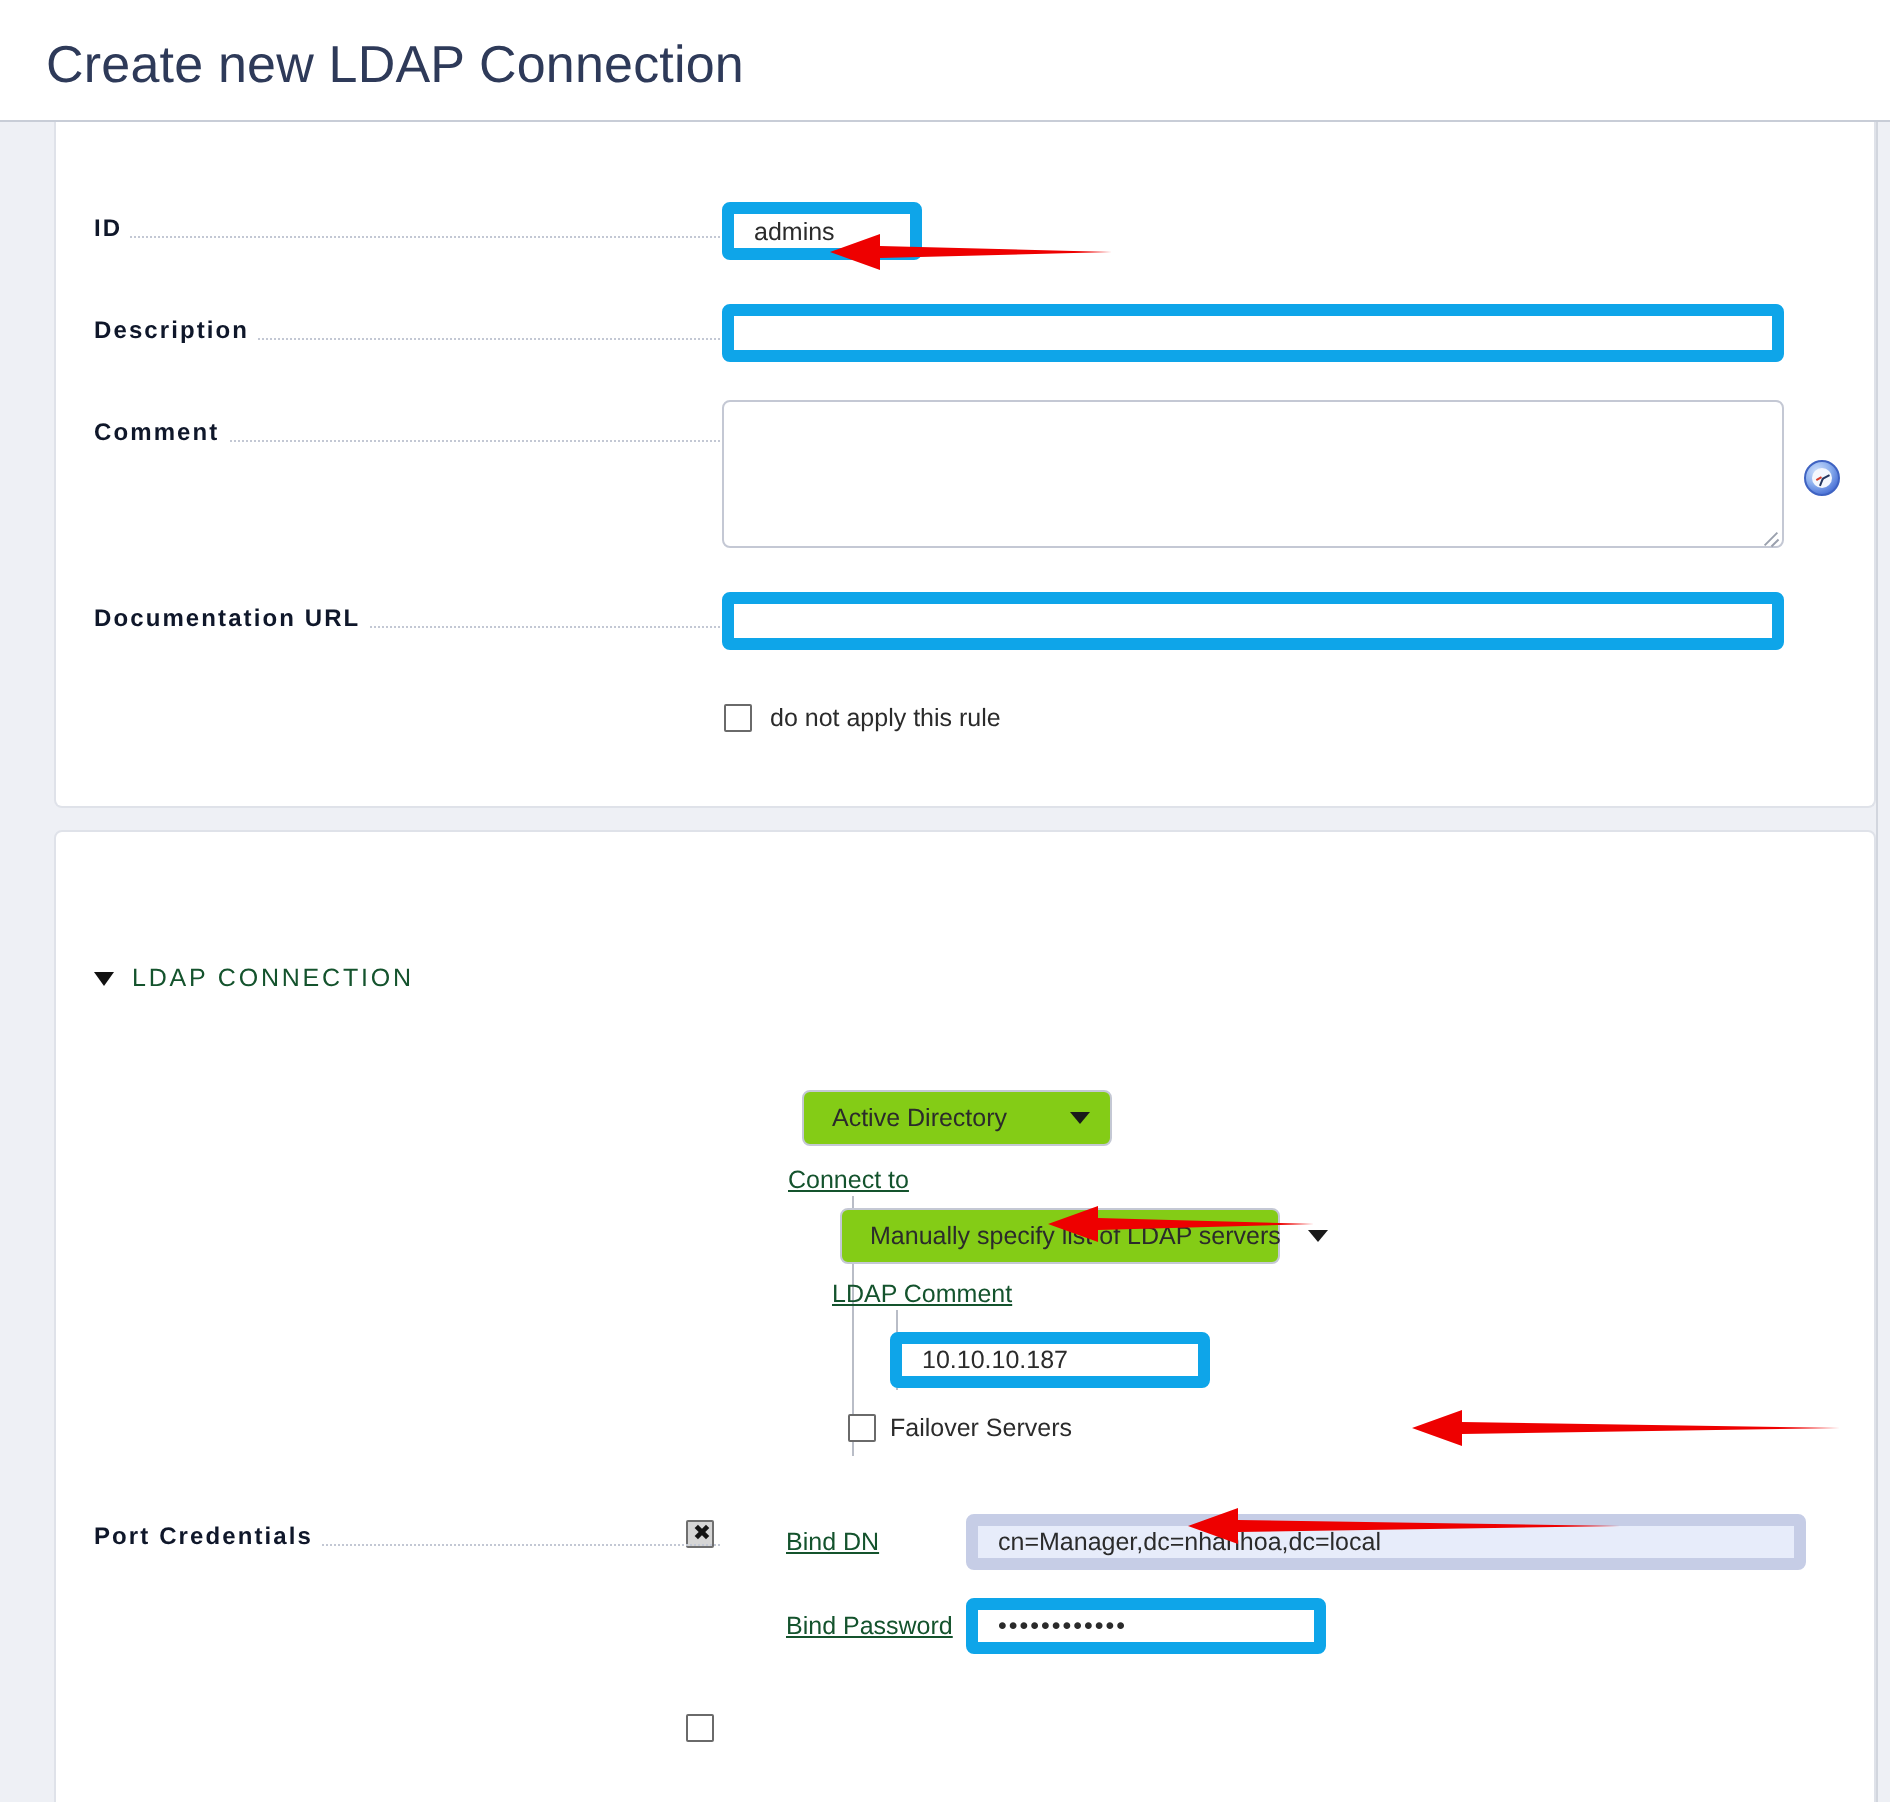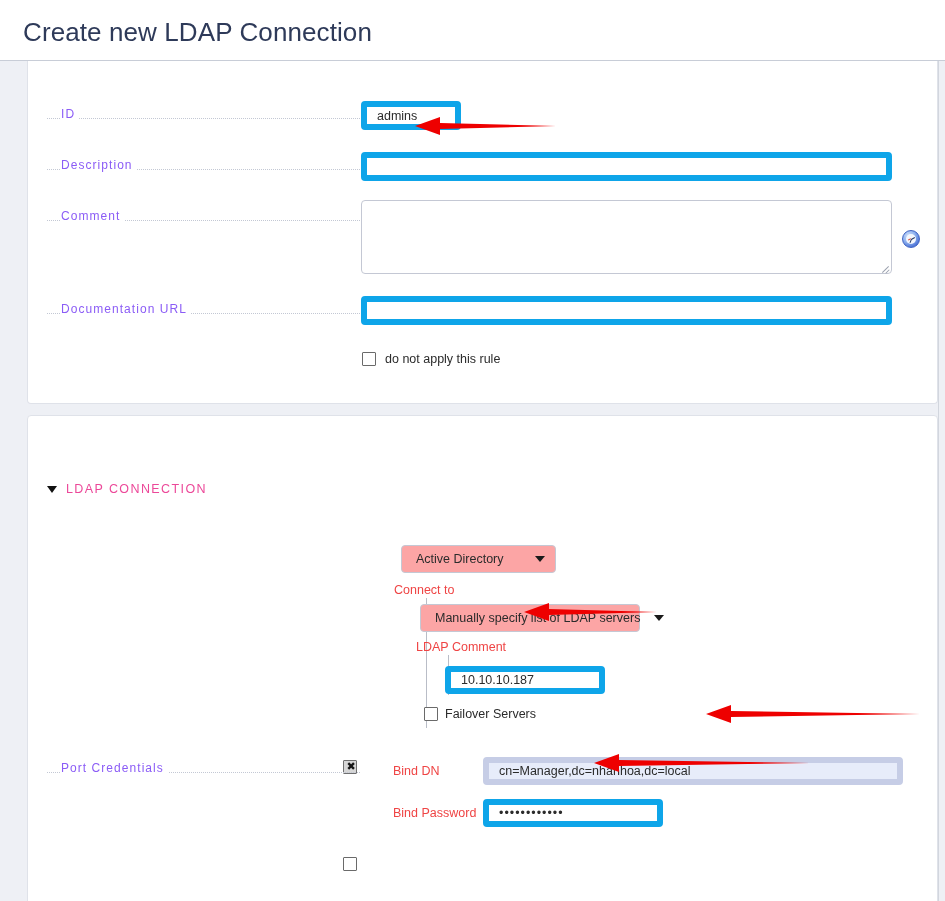--- a/index.html
+++ b/index.html
@@ -58,44 +58,44 @@
   }
   #card-general { top: 0px; height: 343px; border-top: none; border-radius: 0 0 4px 4px; }
   #card-ldap    { top: 354px; height: 500px; }
 
   
   .section-head {
     position: absolute;
     left: 19px; top: 66px;
     display: flex; align-items: center; gap: 9px;
     font-size: 12.5px;
-    color: #ec4899;
+    color: #14532d;
     letter-spacing: 1.4px;
   }
   .caret-down {
     width: 0; height: 0;
     border-left: 5px solid transparent;
     border-right: 5px solid transparent;
     border-top: 7px solid #111111;
     display: inline-block;
     margin-top: 1px;
   }
 
   
   .frow {
     position: absolute;
     left: 19px;
     width: 880px;
     height: 26px;
   }
   .flabel {
-    position: absolute; left: 14px; top: 0;
+    position: absolute; left: 0; top: 0;
     font-size: 12px;
-    font-weight: normal;
-    color: #8b5cf6;
+    font-weight: bold;
+    color: #0f172a;
     letter-spacing: 1.05px;
     white-space: nowrap;
     background: #ffffff;
     padding-right: 4px;
     z-index: 2;
   }
   .fdots {
     position: absolute;
     left: 0; right: auto;
     top: 11px;
@@ -174,21 +174,21 @@
     position: absolute;
     font-size: 12.5px;
     color: #2b2b2b;
     white-space: nowrap;
   }
 
   
   .dropdown {
     position: absolute;
     height: 28px;
-    background: #fca5a5;
+    background: #84cc16;
     border: 1px solid #c4c8d4;
     border-radius: 4px;
     display: flex; align-items: center;
     justify-content: space-between;
     padding: 0 10px 0 14px;
     font-size: 12.5px;
     color: #2b2b2b;
     white-space: nowrap;
   }
   .dd-caret {
@@ -197,22 +197,23 @@
     border-right: 5px solid transparent;
     border-top: 6px solid #1a1a1a;
     margin-left: 14px;
     flex: 0 0 auto;
   }
 
   
   .sublabel {
     position: absolute;
     font-size: 12.5px;
-    color: #ef4444;
-    white-space: nowrap;
+    color: #14532d;
+    white-space: nowrap;
+    text-decoration: underline;
   }
   .indent-line {
     position: absolute;
     width: 1px;
     background: #b9bdc7;
   }
 
   
   .clock-icon {
     position: absolute;

